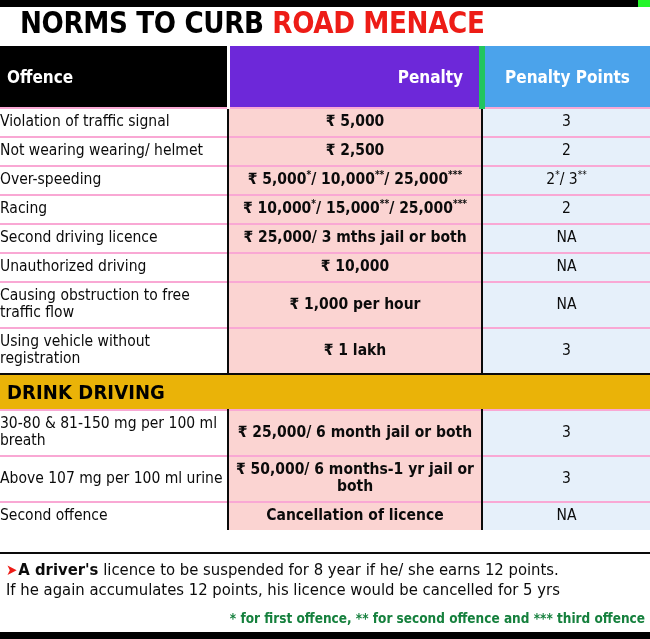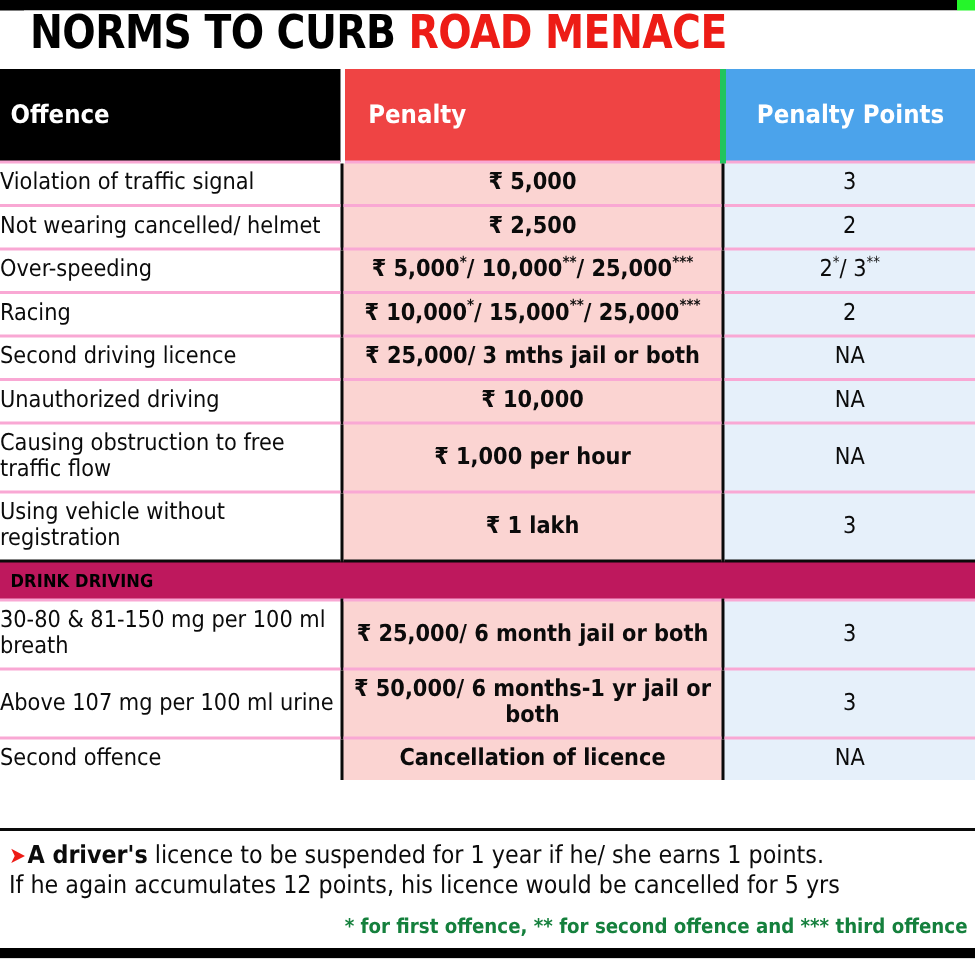--- a/index.html
+++ b/index.html
@@ -83,24 +83,24 @@
     font-size: 17px;
     color: #ffffff;
     border: 0;
   }
   .hdr .h-offence {
     background: #000000;
     padding-left: 7px;
     text-align: left;
   }
   .hdr .h-penalty {
-    background: #ef4444;
-    text-align: left;
+    background: #6d28d9;
+    text-align: right;
     border-left: 3px solid #ffffff;
-    border-right: 4px solid #22c55e;
+    border-right: 6px solid #22c55e;
   }
   .hdr .h-points {
     background: #4ba3eb;
     text-align: center;
   }
 
   
   .tbl td.cell {
     border-top: 2px solid #f9a8d4;
     padding: 4px 0 6px 0;
@@ -132,25 +132,25 @@
   .rupee { font-family: "DejaVu Sans", sans-serif; }
   sup {
     font-size: 10px;
     line-height: 0;
     vertical-align: super;
   }
 
   
   tr.section td {
     border-top: 2px solid #0a0a0a;
-    background: #be185d;
+    background: #eab308;
     padding: 5px 0 5px 7px;
     font-family: "Liberation Sans Narrow", "DejaVu Sans Condensed", "Liberation Sans", sans-serif;
     font-weight: 700;
-    font-size: 12px;
+    font-size: 20px;
     color: #000000;
     letter-spacing: 0.1px;
   }
 
   
   .footer {
     position: absolute;
     left: 0;
     top: 552px;
     width: 650px;
@@ -218,21 +218,21 @@
         <td class="h-points">Penalty Points</td>
       </tr>
 
       <tr>
         <td class="cell col-offence">Violation of traffic signal</td>
         <td class="cell col-penalty rupee">₹ 5,000</td>
         <td class="cell col-points">3</td>
       </tr>
 
       <tr>
-        <td class="cell col-offence">Not wearing cancelled/ helmet</td>
+        <td class="cell col-offence">Not wearing wearing/ helmet</td>
         <td class="cell col-penalty rupee">₹ 2,500</td>
         <td class="cell col-points">2</td>
       </tr>
 
       <tr>
         <td class="cell col-offence">Over-speeding</td>
         <td class="cell col-penalty rupee">₹ 5,000<sup>*</sup>/ 10,000<sup>**</sup>/ 25,000<sup>***</sup></td>
         <td class="cell col-points">2<sup>*</sup>/ 3<sup>**</sup></td>
       </tr>
 
@@ -284,21 +284,21 @@
 
       <tr>
         <td class="cell col-offence">Second offence</td>
         <td class="cell col-penalty">Cancellation of licence</td>
         <td class="cell col-points">NA</td>
       </tr>
     </tbody>
   </table>
 
   <div class="footer">
-    <div class="note-line"><span class="arrow">➤</span><span class="note-strong">A driver's</span><span> licence to be suspended for 1 year if he/ she earns 1 points.</span></div>
+    <div class="note-line"><span class="arrow">➤</span><span class="note-strong">A driver's</span><span> licence to be suspended for 8 year if he/ she earns 12 points.</span></div>
     <div class="note-line">If he again accumulates 12 points, his licence would be cancelled for 5 yrs</div>
   </div>
 
   <div class="footnote">* for first offence, ** for second offence and *** third offence</div>
 
   <div class="bottom-rule"></div>
 
 </div>
 
 </body></html>

